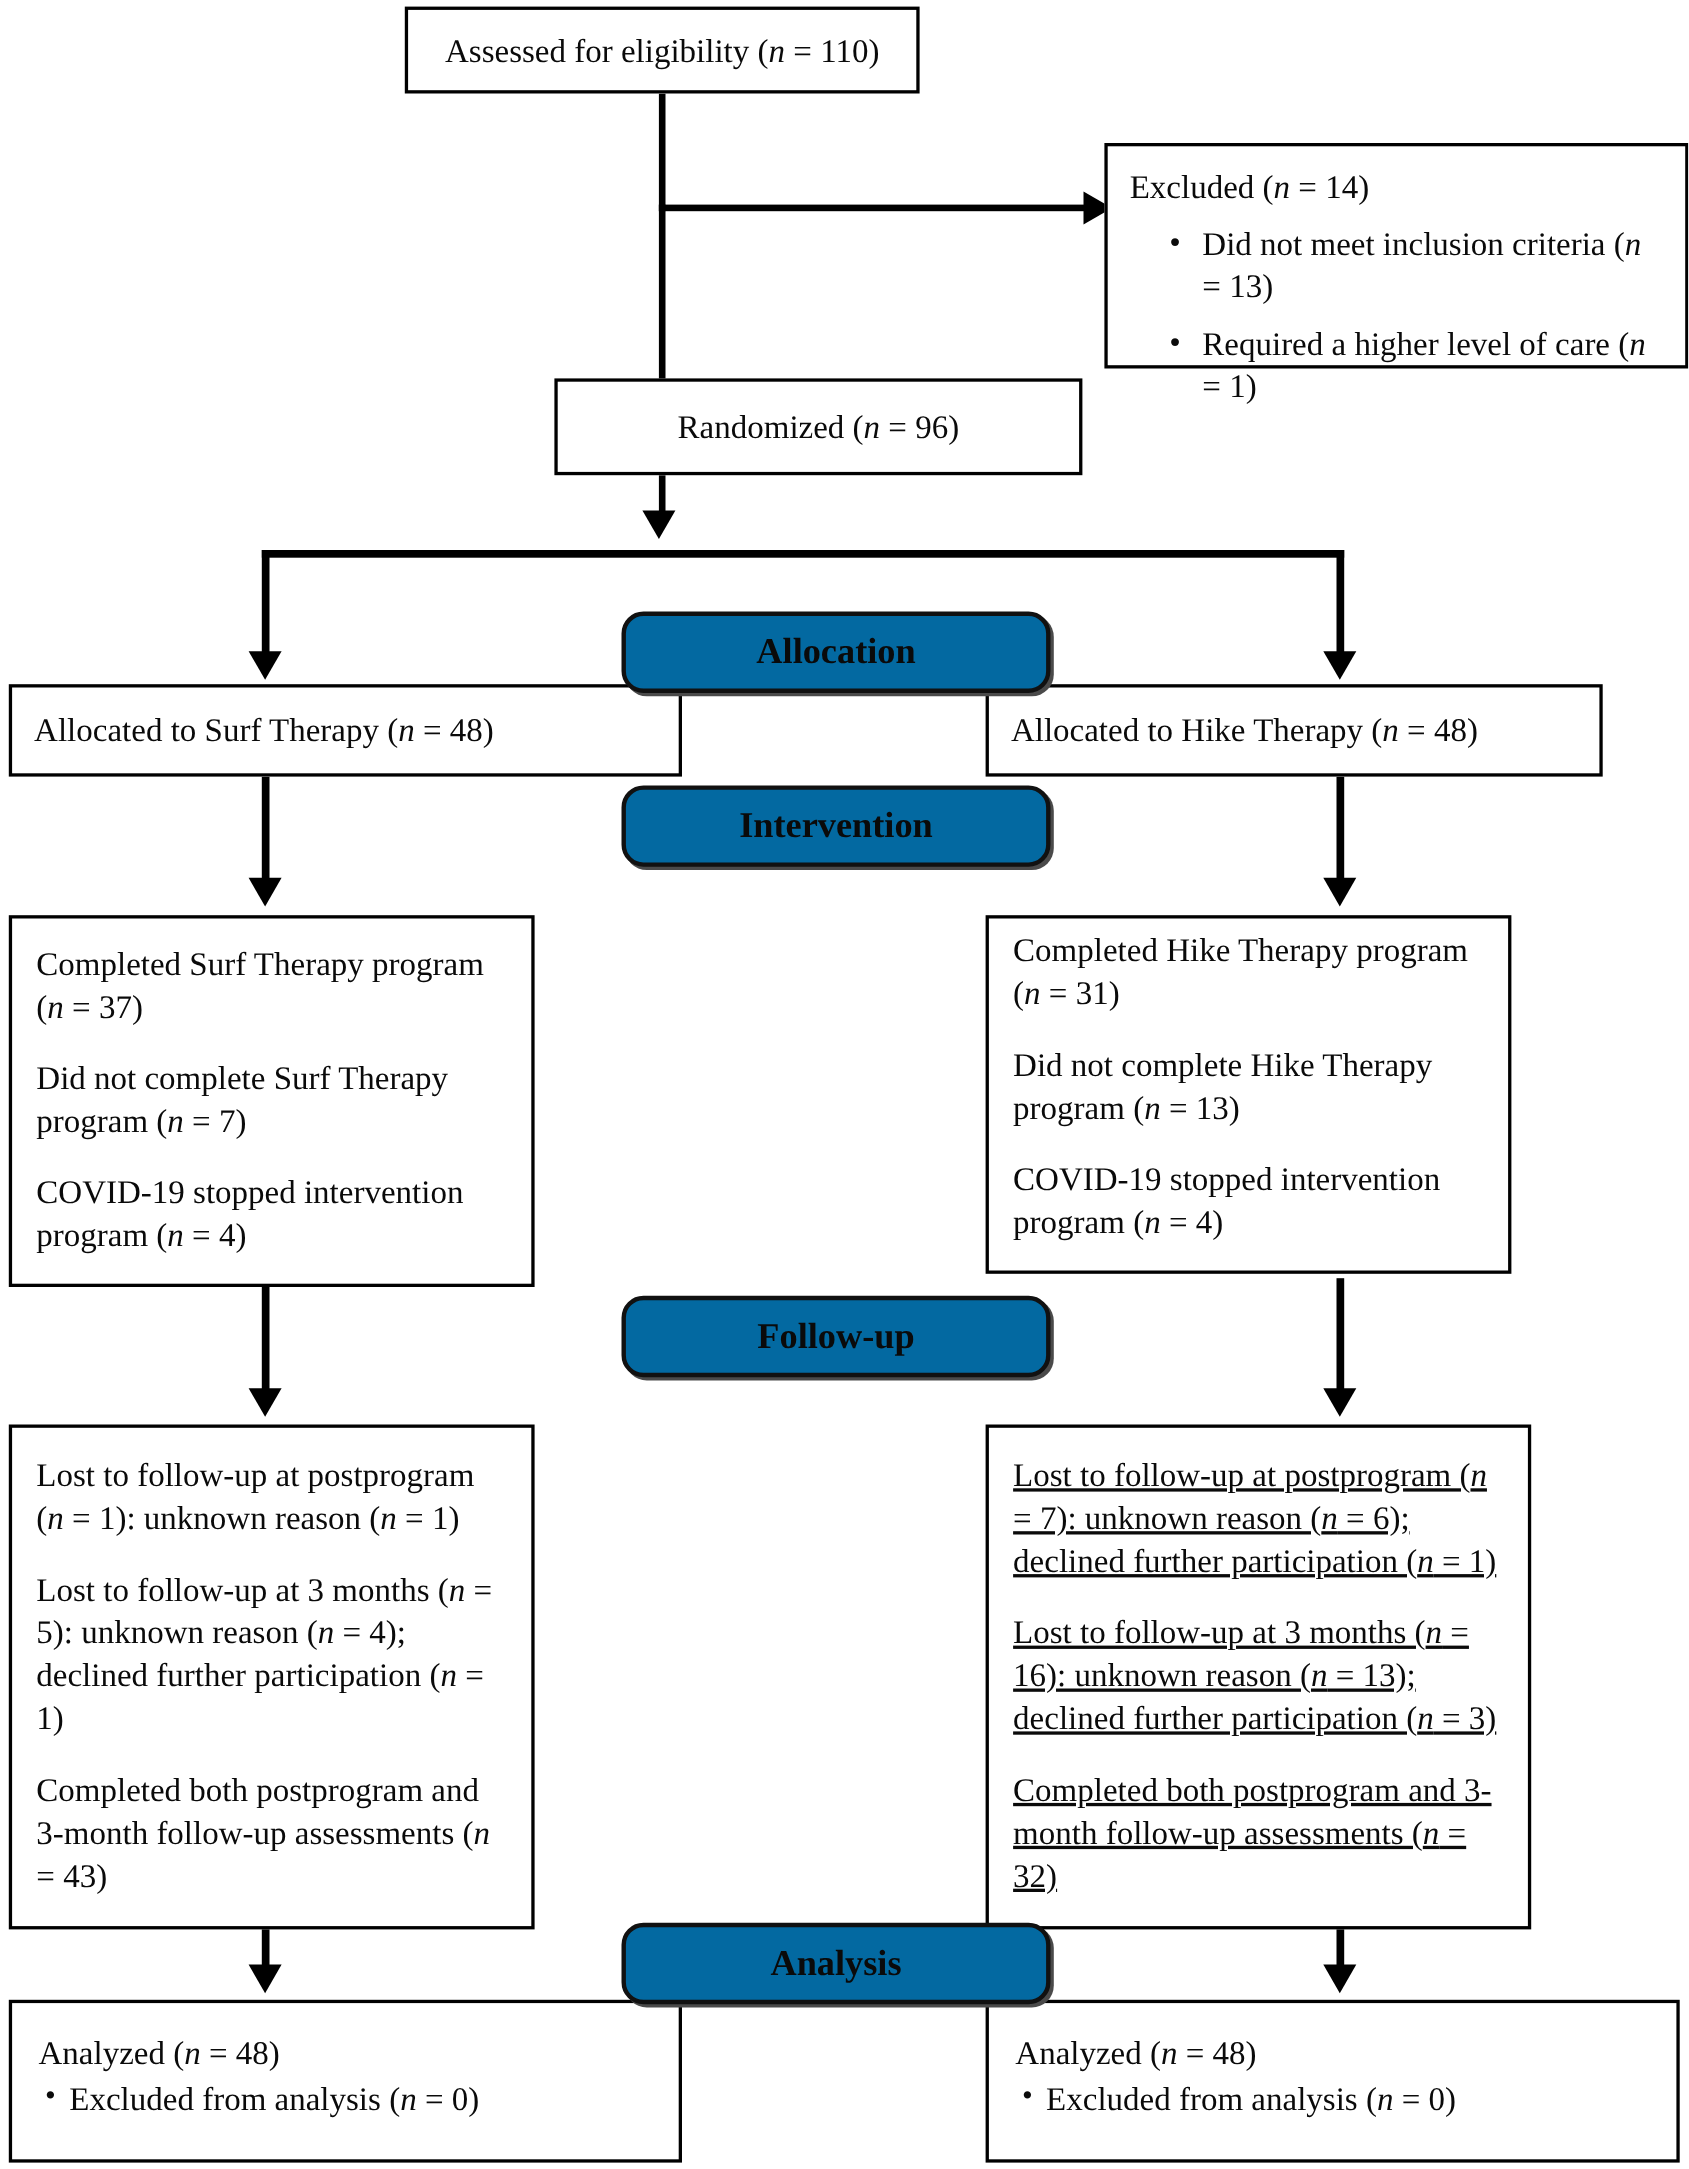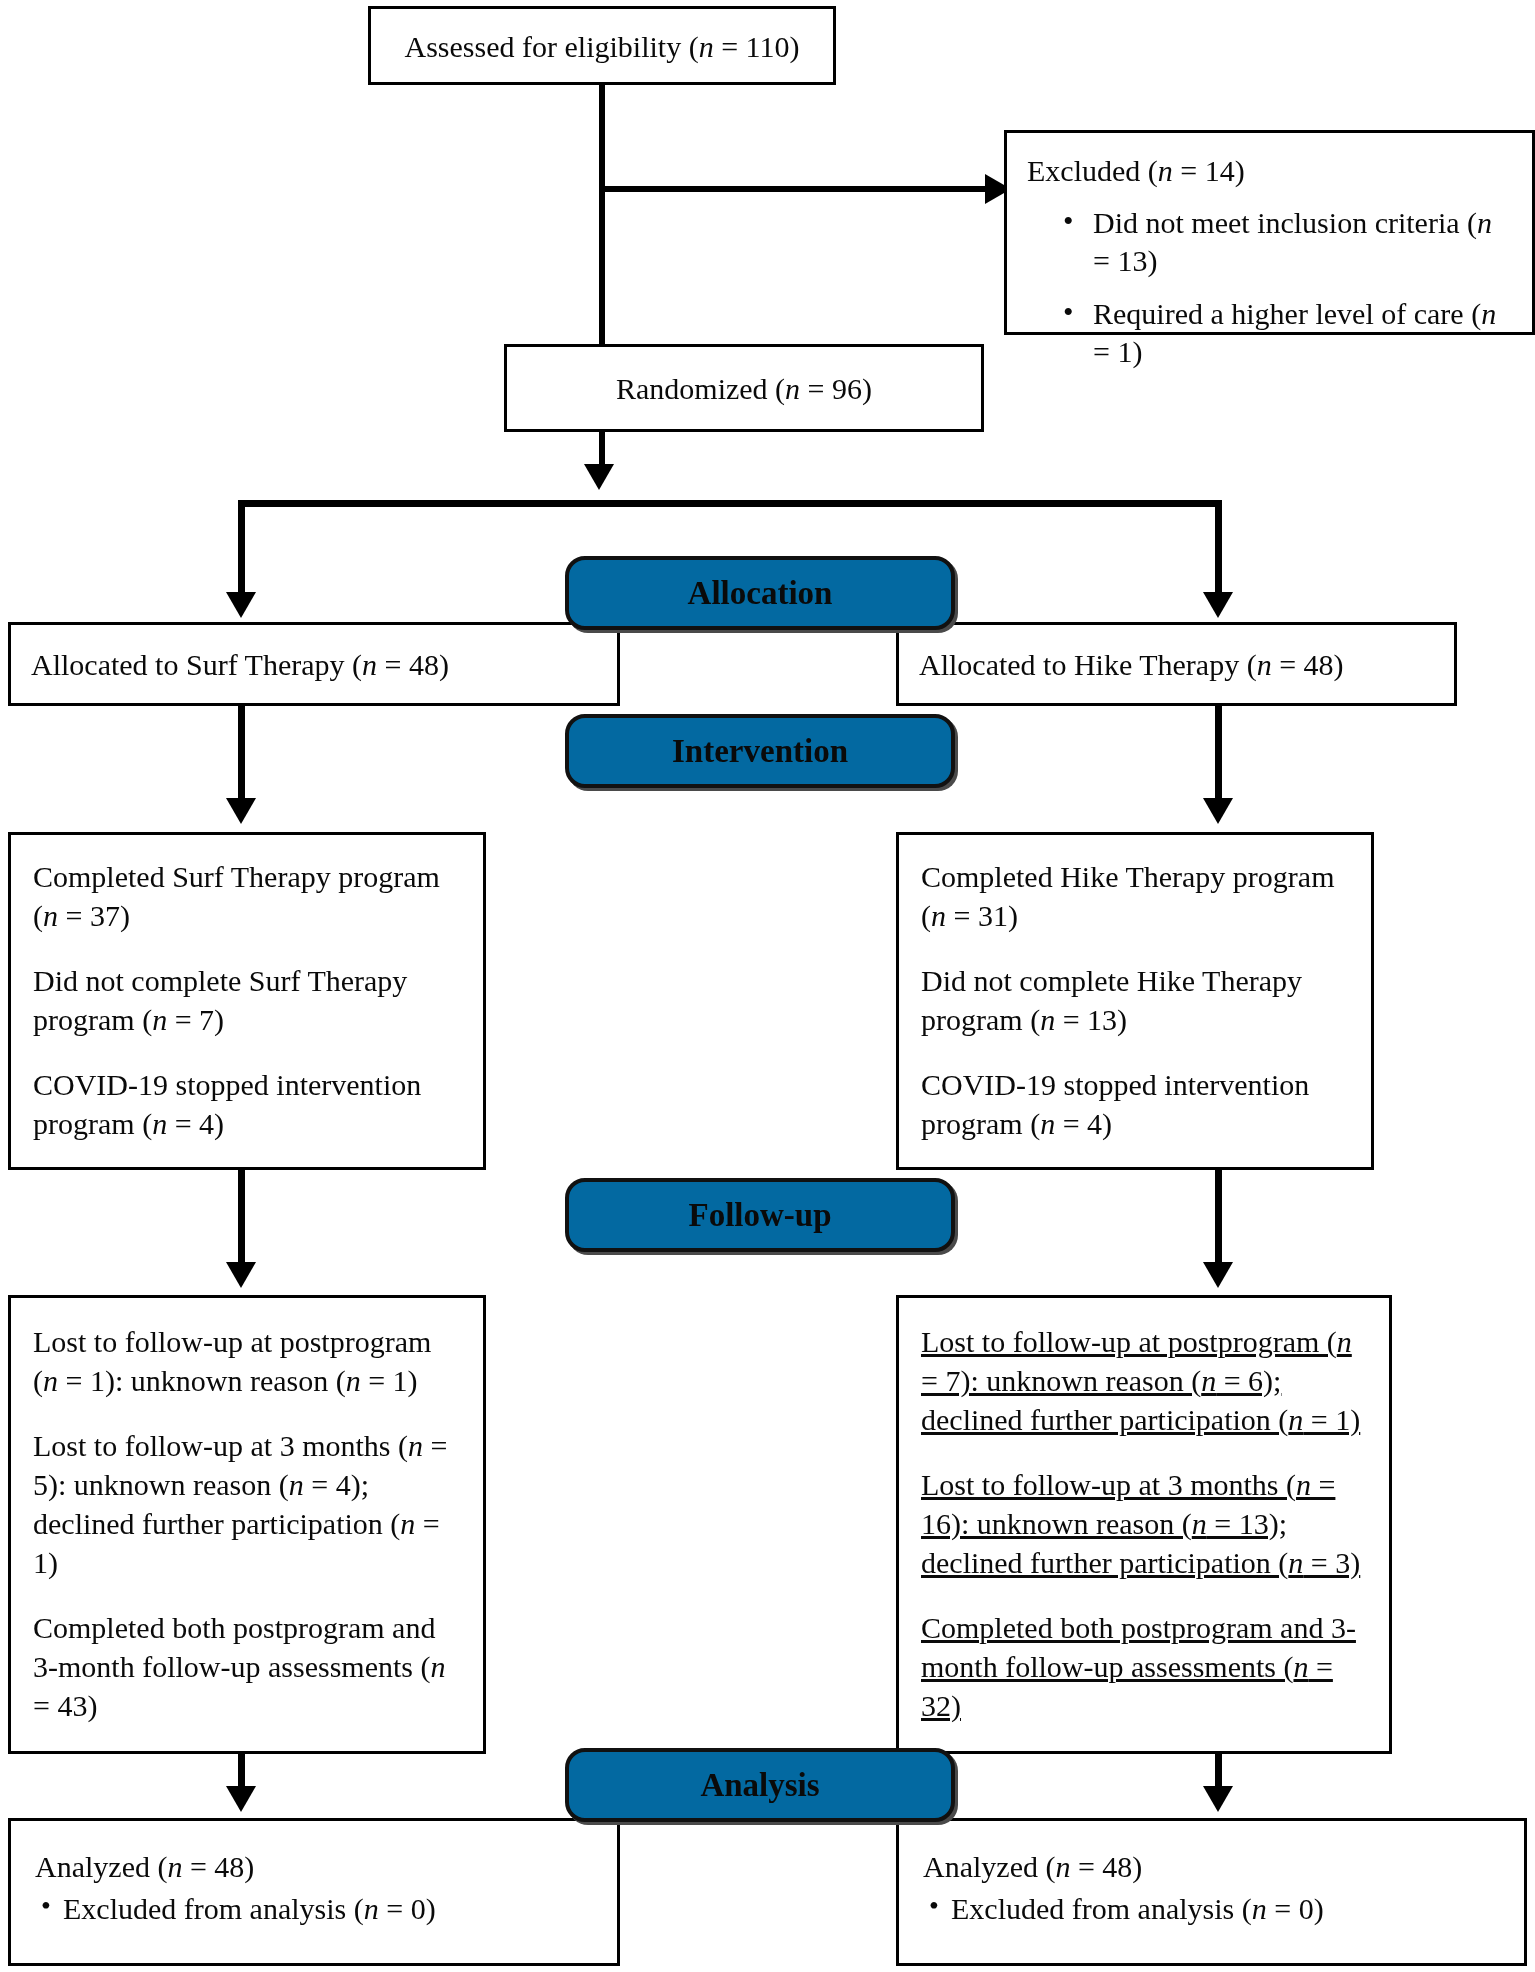--- a/index.html
+++ b/index.html
@@ -156,21 +156,21 @@
   </div>
 
   <div class="box" style="left:8px;top:832px;width:478px;height:100px;height:auto;min-height:100px;">
     <div class="pad" style="padding:22px 20px 24px 22px;">
       <p class="para">Completed Surf Therapy program (<i>n</i> = 37)</p>
       <p class="para">Did not complete Surf Therapy program (<i>n</i> = 7)</p>
       <p class="para">COVID-19 stopped intervention program (<i>n</i> = 4)</p>
     </div>
   </div>
   <div class="box" style="left:896px;top:832px;width:478px;min-height:100px;">
-    <div class="pad" style="padding:22px 20px 24px 22px;">
+    <div class="pad" style="padding:10px 20px 24px 22px;">
       <p class="para">Completed Hike Therapy program (<i>n</i> = 31)</p>
       <p class="para">Did not complete Hike Therapy program (<i>n</i> = 13)</p>
       <p class="para">COVID-19 stopped intervention program (<i>n</i> = 4)</p>
     </div>
   </div>
 
   <div class="ln vthick" style="left:238px;top:1162px;width:7px;height:105px;"></div>
   <div class="arw-d" style="left:226px;top:1262px;"></div>
   <div class="ln vthick" style="left:1215px;top:1162px;width:7px;height:105px;"></div>
   <div class="arw-d" style="left:1203px;top:1262px;"></div>

